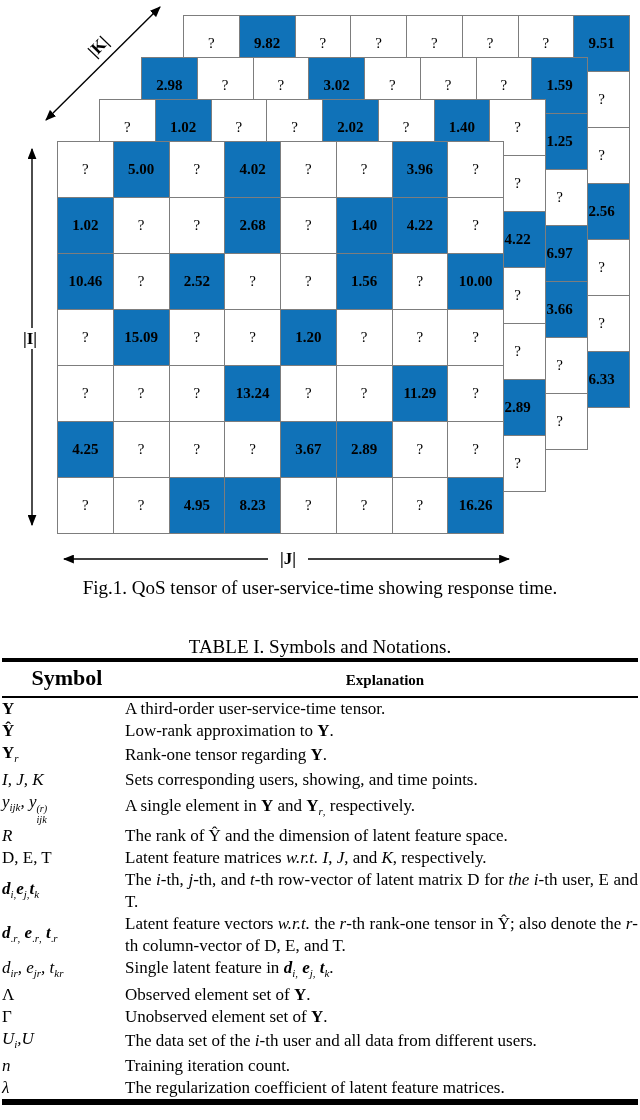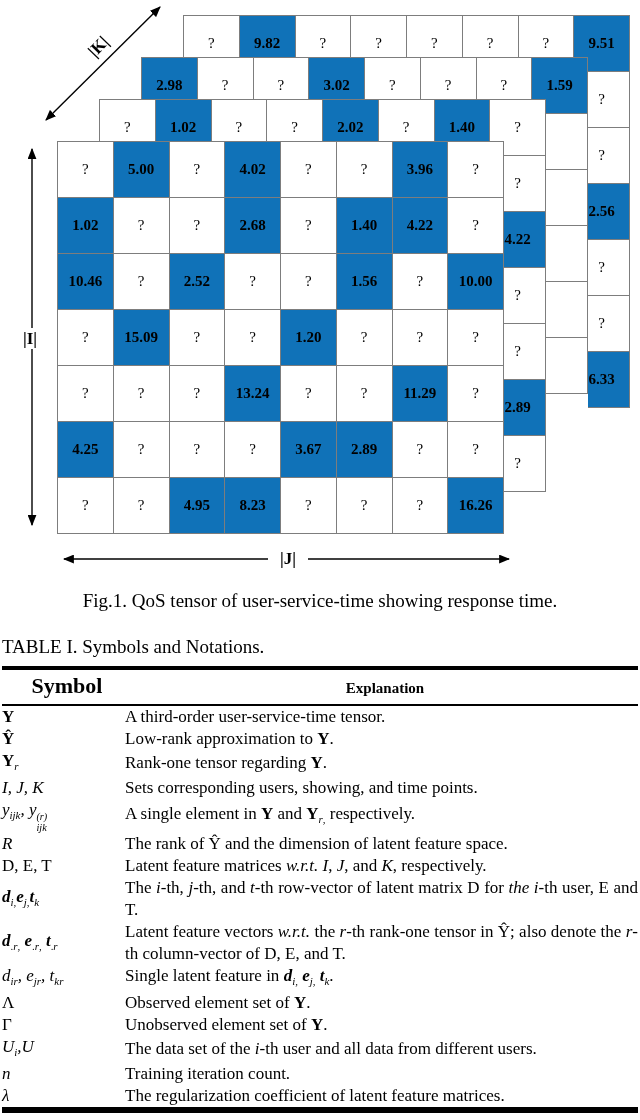--- a/index.html
+++ b/index.html
@@ -33,27 +33,27 @@
   .cell.known{background:var(--blue);font-weight:bold;}
   .axis-label{
     position:absolute;z-index:6;background:#fff;
     font-weight:bold;font-size:17px;line-height:1;
     padding:2px 6px;
   }
   #k-label{left:82px;top:36px;transform:rotate(-46deg);}
   #i-label{left:17px;top:328px;}
   #j-label{left:268px;top:548px;padding:2px 12px;}
   .fig-caption{
-    position:absolute;left:0;top:590px;width:640px;
+    position:absolute;left:0;top:577px;width:640px;
     text-align:center;font-size:19px;
   }
 
   
   .table-section{width:636px;margin:0 auto;}
-  .table-title{text-align:left;font-size:19px;margin:24px 0 8px 0;}
+  .table-title{text-align:center;font-size:19px;margin:24px 0 0 0;}
   .dbl-rule{height:3px;border-top:2px solid #000;border-bottom:2px solid #000;}
   .dbl-rule.bottom{border-bottom-width:4px;height:3px;}
   .thead-row{display:flex;align-items:baseline;padding:3px 0 5px 0;}
   .h-sym{width:130px;text-align:center;font-weight:bold;font-size:22px;}
   .h-exp{flex:1;text-align:center;font-weight:bold;font-size:15px;}
   .hdr-rule{height:0;border-top:2px solid #000;}
   table.notation{border-collapse:collapse;width:100%;font-size:17px;line-height:22px;}
   table.notation td{vertical-align:middle;padding:0;}
   td.sym{width:123px;padding-left:12px;white-space:nowrap;}
   td.exp{padding-left:7px;padding-right:3px;text-align:justify;margin-left:15px;}
@@ -149,20 +149,21 @@
         <div class="cell">?</div>
         <div class="cell">?</div>
         <div class="cell known">1.59</div>
         <div class="cell"></div>
         <div class="cell"></div>
         <div class="cell"></div>
         <div class="cell"></div>
         <div class="cell"></div>
         <div class="cell"></div>
         <div class="cell"></div>
+        <div class="cell known">1.25</div>
         <div class="cell"></div>
         <div class="cell"></div>
         <div class="cell"></div>
         <div class="cell"></div>
         <div class="cell"></div>
         <div class="cell"></div>
         <div class="cell"></div>
         <div class="cell">?</div>
         <div class="cell"></div>
         <div class="cell"></div>

